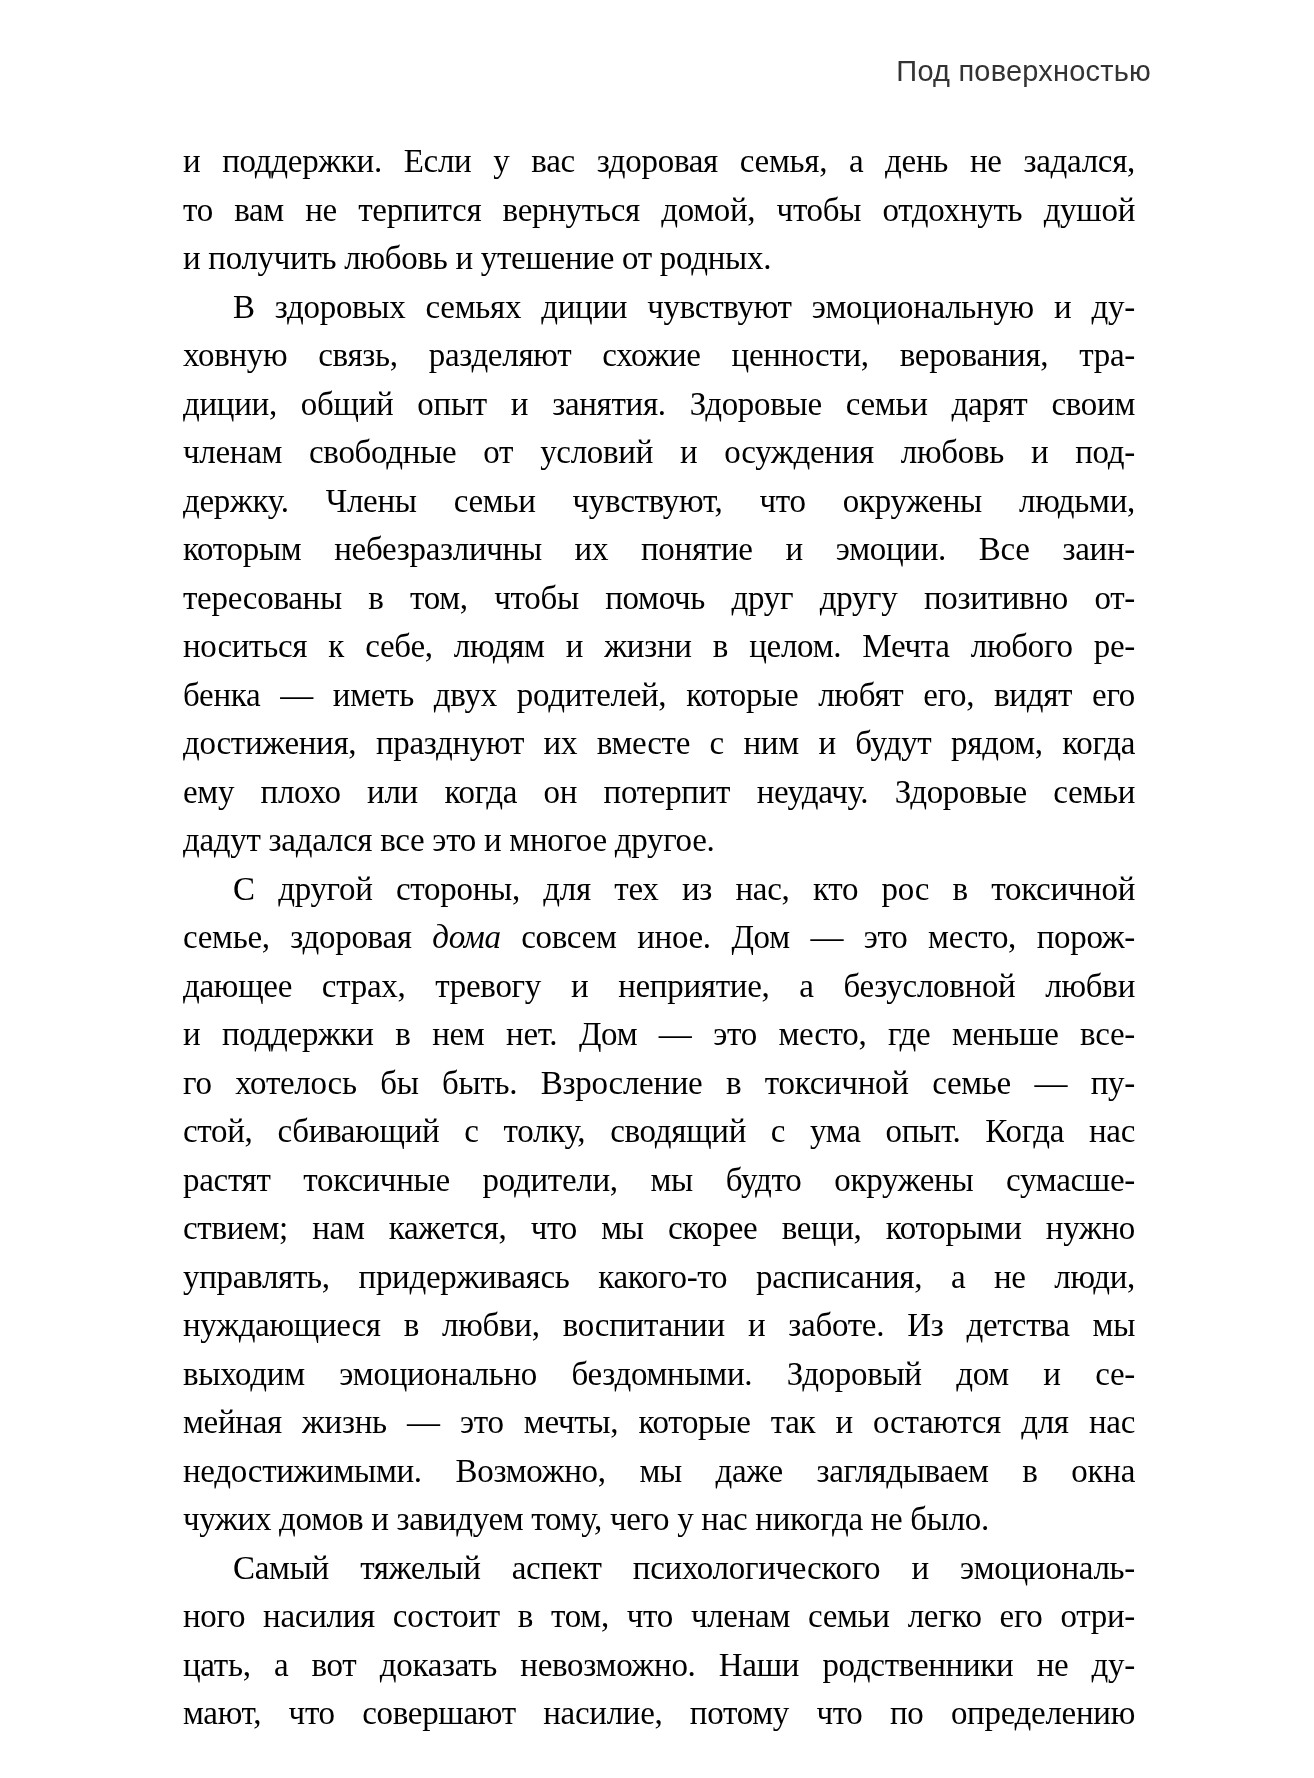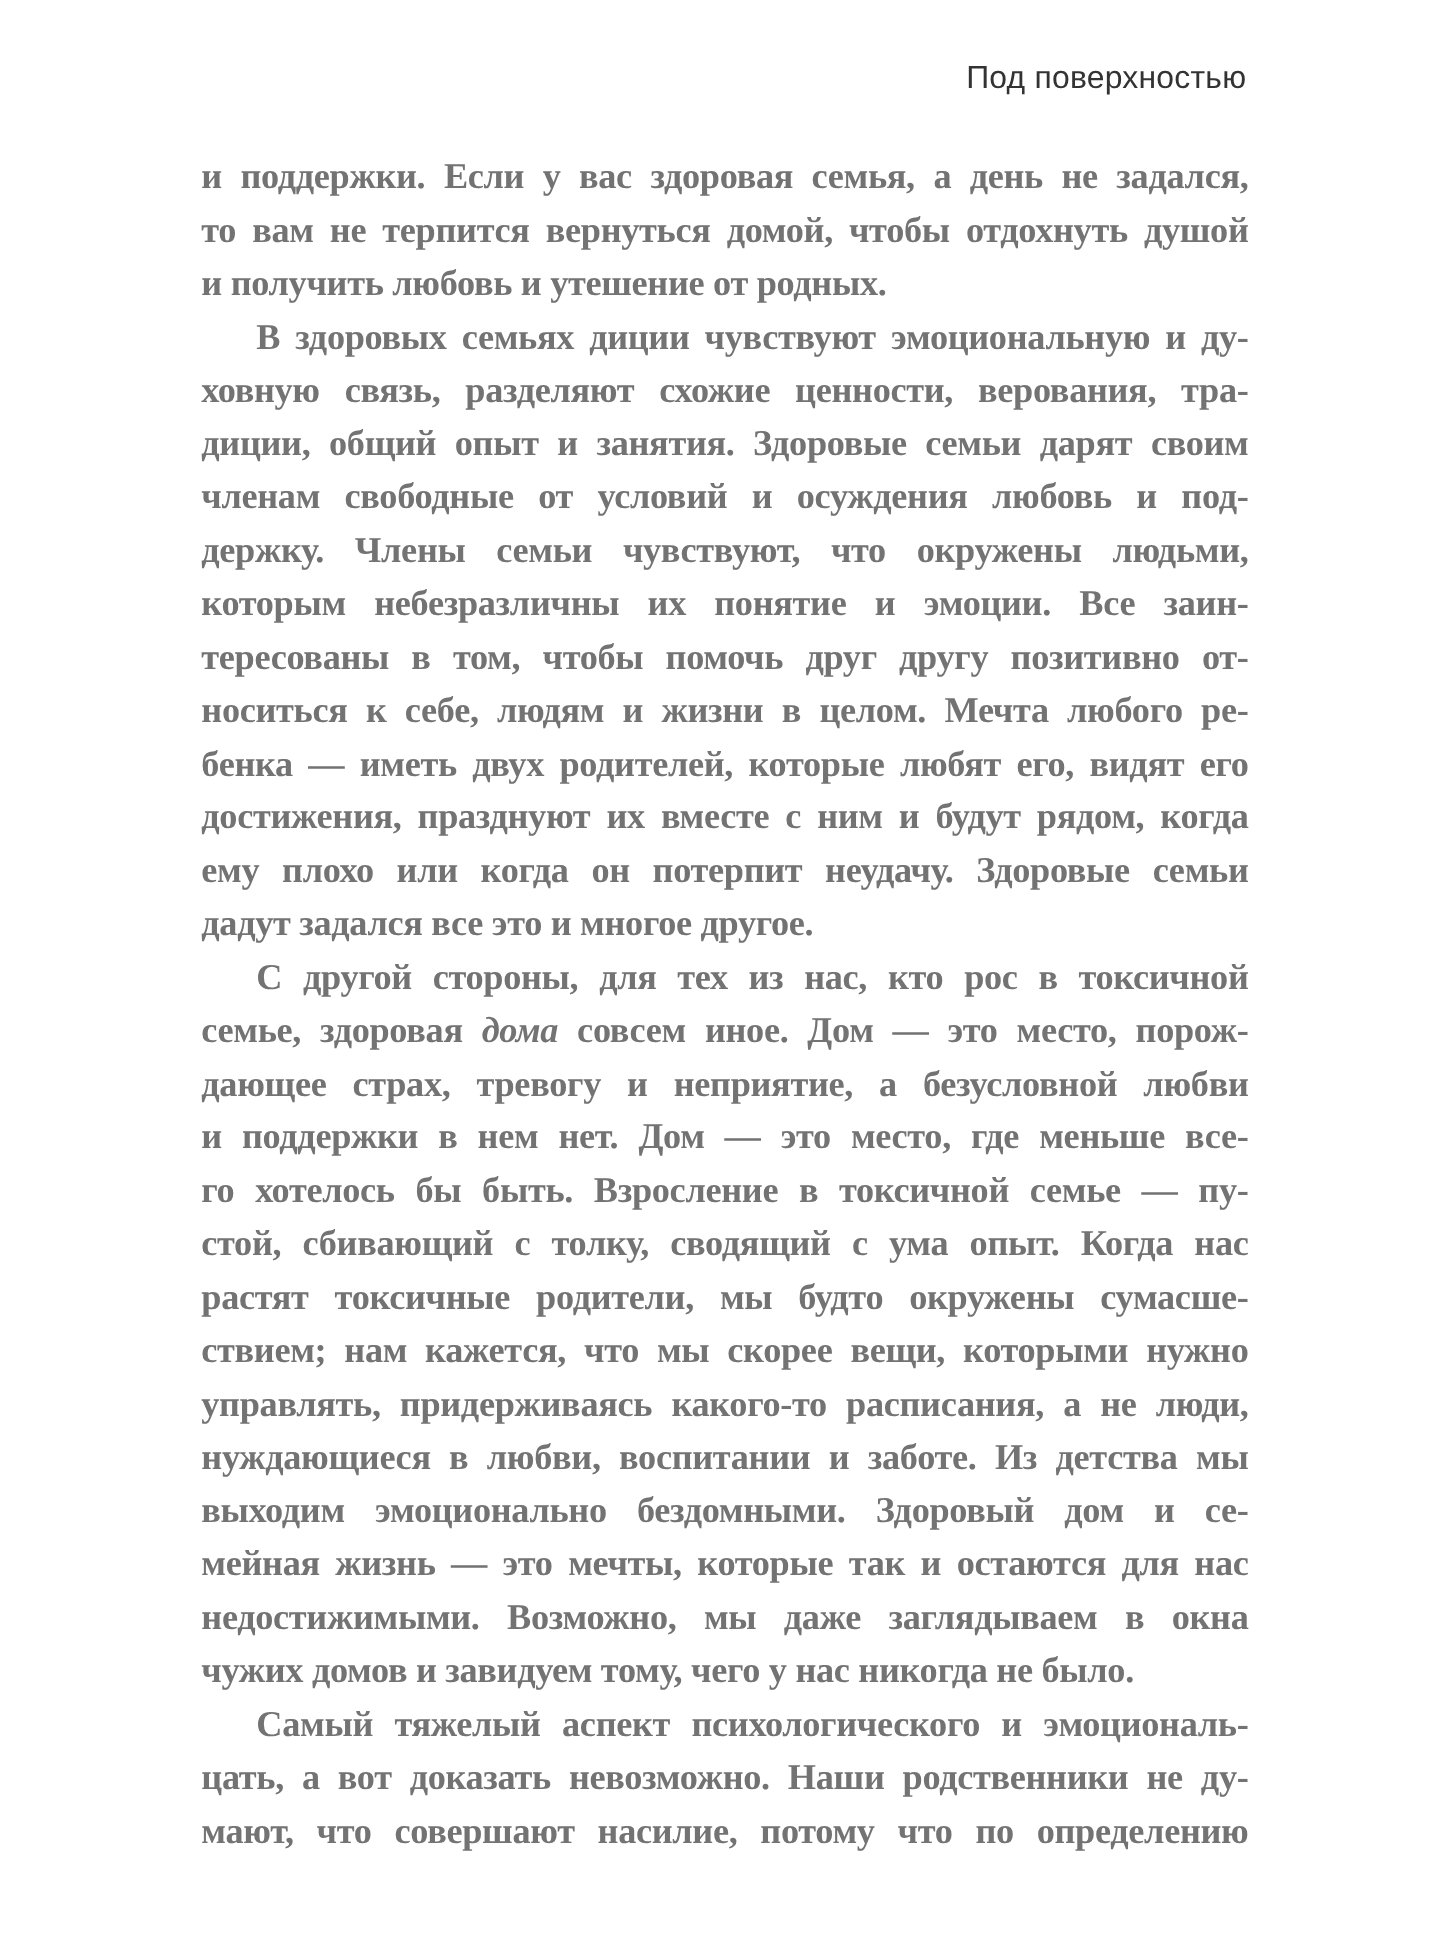--- a/index.html
+++ b/index.html
@@ -9,21 +9,21 @@
   }
   .page {
     position: relative;
     width: 1314px;
     height: 1778px;
     background: #ffffff;
     overflow: hidden;
   }
   .running-header {
     position: absolute;
-    left: 181px;
+    left: 199px;
     width: 952px;
     top: 54px;
     text-align: right;
     font-family: "Liberation Sans", "DejaVu Sans", sans-serif;
     font-weight: 300;
     font-size: 29px;
     line-height: 34px;
     color: #333333;
     letter-spacing: 0.2px;
   }
@@ -51,21 +51,21 @@
   .line .it {
     font-style: italic;
     margin-top: 13px;
   }
 </style>
 </head>
 <body style="background: rgb(255, 255, 255);">
 
 <div class="page" style="background: rgb(255, 255, 255);">
   <div class="running-header" style="color: rgb(51, 51, 51);">Под поверхностью</div>
-  <div class="text-column" style="color: #737373; font-weight: bold;">
+  <div class="text-column" style="color: #000000;">
       <div class="line"><span class="">и поддержки. Если у вас здоровая семья, а день не задался,</span></div>
       <div class="line"><span class="">то вам не терпится вернуться домой, чтобы отдохнуть душой</span></div>
       <div class="line para-end"><span class="">и получить любовь и утешение от родных.</span></div>
       <div class="line indent"><span class="">В здоровых семьях диции чувствуют эмоциональную и ду-</span></div>
       <div class="line"><span class="">ховную связь, разделяют схожие ценности, верования, тра-</span></div>
       <div class="line"><span class="">диции, общий опыт и занятия. Здоровые семьи дарят своим</span></div>
       <div class="line"><span class="">членам свободные от условий и осуждения любовь и под-</span></div>
       <div class="line"><span class="">держку. Члены семьи чувствуют, что окружены людьми,</span></div>
       <div class="line"><span class="">которым небезразличны их понятие и эмоции. Все заин-</span></div>
       <div class="line"><span class="">тересованы в том, чтобы помочь друг другу позитивно от-</span></div>
@@ -82,16 +82,17 @@
       <div class="line"><span class="">стой, сбивающий с толку, сводящий с ума опыт. Когда нас</span></div>
       <div class="line"><span class="">растят токсичные родители, мы будто окружены сумасше-</span></div>
       <div class="line"><span class="">ствием; нам кажется, что мы скорее вещи, которыми нужно</span></div>
       <div class="line"><span class="">управлять, придерживаясь какого-то расписания, а не люди,</span></div>
       <div class="line"><span class="">нуждающиеся в любви, воспитании и заботе. Из детства мы</span></div>
       <div class="line"><span class="">выходим эмоционально бездомными. Здоровый дом и се-</span></div>
       <div class="line"><span class="">мейная жизнь — это мечты, которые так и остаются для нас</span></div>
       <div class="line"><span class="">недостижимыми. Возможно, мы даже заглядываем в окна</span></div>
       <div class="line para-end"><span class="">чужих домов и завидуем тому, чего у нас никогда не было.</span></div>
       <div class="line indent"><span class="">Самый тяжелый аспект психологического и эмоциональ-</span></div>
+      <div class="line"><span class="">ного насилия состоит в том, что членам семьи легко его отри-</span></div>
       <div class="line"><span class="">цать, а вот доказать невозможно. Наши родственники не ду-</span></div>
       <div class="line"><span class="">мают, что совершают насилие, потому что по определению</span></div>
     </div>
 </div>
 
 </body></html>

